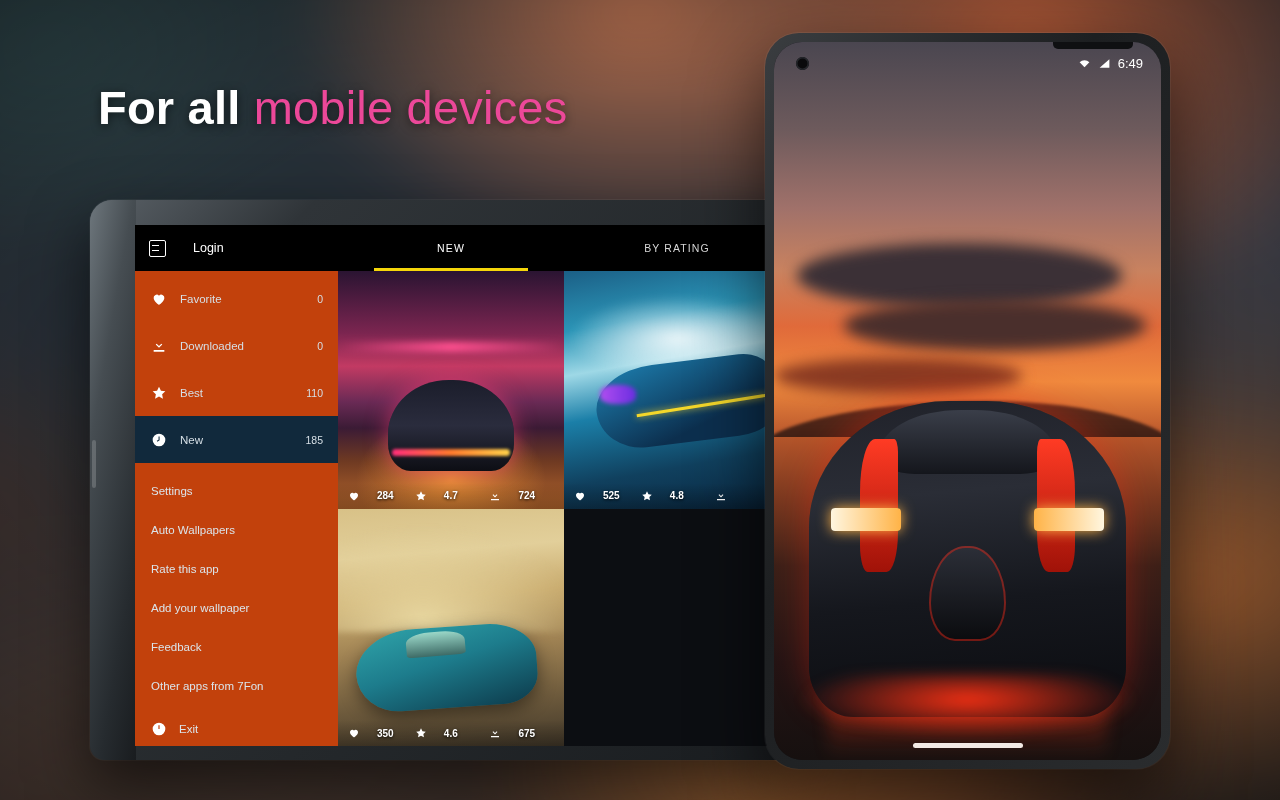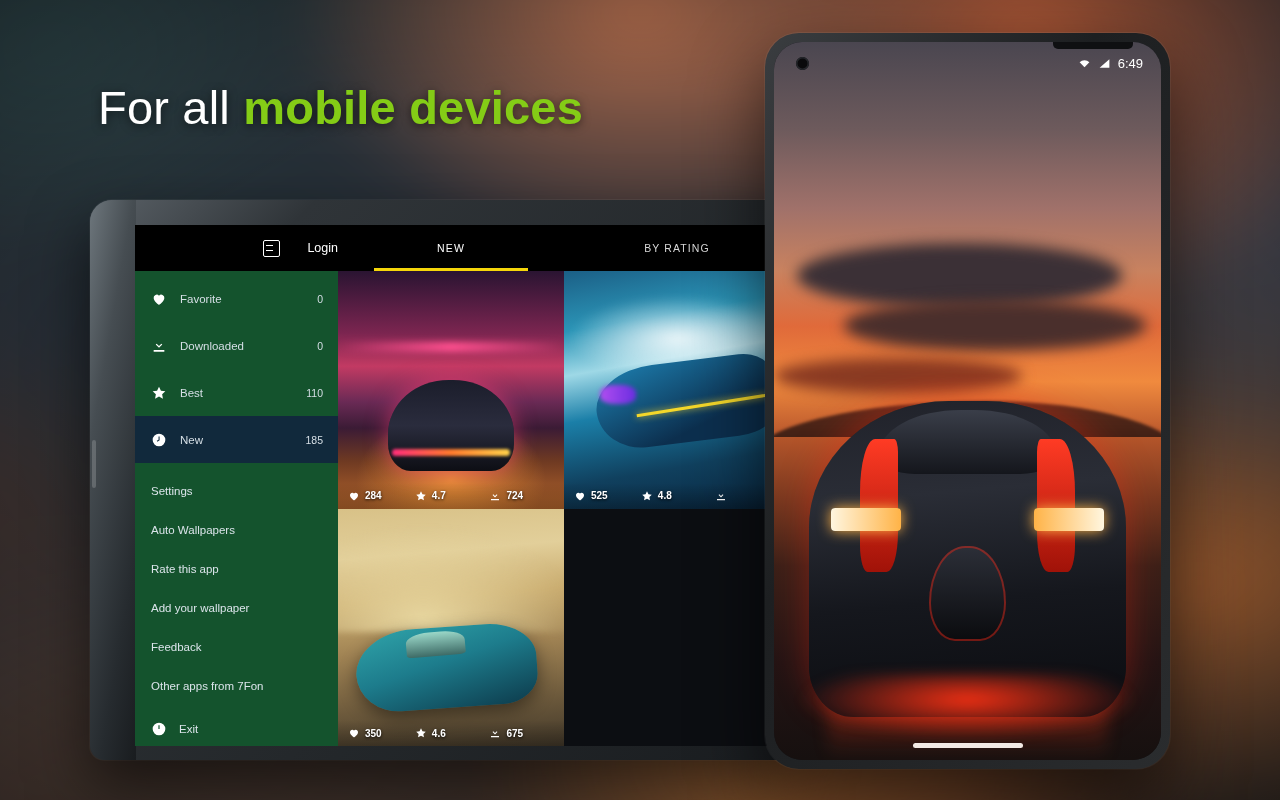--- a/index.html
+++ b/index.html
@@ -40,22 +40,22 @@
   }
 
   
   #headline {
     position:absolute; left:98px; top:78px;
     font-size:47px; line-height:60px; color:#f2f2f2;
     letter-spacing:.2px;
     text-shadow:0 2px 10px rgba(0,0,0,.55);
     white-space:nowrap;
   }
-  #headline .bold { font-weight:normal; color:#ffffff; }
-  #headline .light { font-weight:700; color:#84cc16; }
+  #headline .bold { font-weight:bold; color:#ffffff; }
+  #headline .light { font-weight:400; color:#ec4899; }
 
   
   #tablet {
     position:absolute; left:90px; top:200px; width:700px; height:560px;
     background:linear-gradient(135deg,#5b6268 0%, #2f3438 18%, #24282b 60%, #1a1d20 100%);
     border-radius:22px 10px 10px 14px;
     padding:14px 0 14px 44px;
     box-shadow:0 26px 60px rgba(0,0,0,.6), 0 0 0 1px rgba(255,255,255,.06);
     overflow:hidden;
   }
@@ -73,21 +73,21 @@
   #tablet-edge:after{
     content:""; position:absolute; left:2px; top:240px; width:4px; height:48px;
     background:rgba(255,255,255,.18); border-radius:3px;
   }
 
   
   #appbar {
     height:46px; background:#000000; flex:0 0 46px;
     display:flex; align-items:center; position:relative;
   }
-  .appbar-login { display:flex; align-items:center; gap:27px; padding-left:14px; width:203px;justify-content:flex-end; }
+  .appbar-login { display:flex; align-items:center; gap:27px; padding-left:14px; width:203px; }
   .login-ico {
     width:17px; height:17px; border:1.8px solid #fff; border-radius:2px;
     position:relative; flex:0 0 17px;
   }
   .login-ico:before{
     content:""; position:absolute; left:2px; top:4.5px; width:7px; height:4px;
     border-top:1.8px solid #fff; border-bottom:1.8px solid #fff;
   }
   .appbar-login span { color:#fff; font-size:12.5px; }
   .tabs { display:flex; flex:1; height:100%; }
@@ -97,21 +97,21 @@
   }
   .tab.active { color:#fff; }
   .tab.active:after {
     content:""; position:absolute; left:16%; right:16%; bottom:0; height:3px; background:#f5d60a;
   }
 
   
   #appbody { flex:1; display:flex; min-height:0; }
 
   
-  #drawer { width:203px; flex:0 0 203px; background:#14532d; display:flex; flex-direction:column; }
+  #drawer { width:203px; flex:0 0 203px; background:#c2410c; display:flex; flex-direction:column; }
   .drw-top { padding-top:4px; }
   .drw-row {
     height:47px; display:flex; align-items:center; padding:0 15px 0 16px;
     color:#d6dfe6; font-size:11.5px; gap:13px;
   }
   .drw-row.sel { background:#11293c; }
   .drw-row .lbl { flex:1; }
   .drw-row .cnt { font-size:10.5px; color:#d6dfe6; }
   .drw-ico { width:16px; height:16px; flex:0 0 16px; position:relative; color:#fff; }
   .drw-ico svg { display:block; width:16px; height:16px; fill:#ffffff; }
@@ -126,21 +126,21 @@
   
   #grid { flex:1; display:grid; grid-template-columns:1fr 1fr; grid-template-rows:1fr 1fr; min-width:0; }
   .tile { position:relative; overflow:hidden; }
   .tile .art { position:absolute; inset:0; }
   .tile .stats {
     position:absolute; left:0; right:0; bottom:0; height:26px;
     display:flex; align-items:center; color:#fff; font-size:10px;
     text-shadow:0 1px 3px rgba(0,0,0,.9);
     background:linear-gradient(to top, rgba(0,0,0,.28), rgba(0,0,0,0));
   }
-  .st { display:flex; align-items:center; gap:5px; }
+  .st { display:flex; align-items:center; gap:17px; }
   .st.likes { flex:0 0 34%; padding-left:10px; }
   .st.rating { flex:0 0 33%; justify-content:flex-start; }
   .st.dl { flex:1; justify-content:flex-start; }
   .st svg { width:12px; height:12px; display:block; }
 
   
   .art1{background:
     radial-gradient(ellipse 60% 40% at 50% 88%, rgba(255,160,60,.75), rgba(255,160,60,0) 70%),
     linear-gradient(180deg,#2a1432 0%, #7b2550 26%, #c23a63 40%, #6a2a55 55%, #3b1b35 66%, #6f3a22 80%, #b5662c 100%);}
   .art1 .carbody{position:absolute;left:22%;right:22%;top:46%;bottom:16%;

